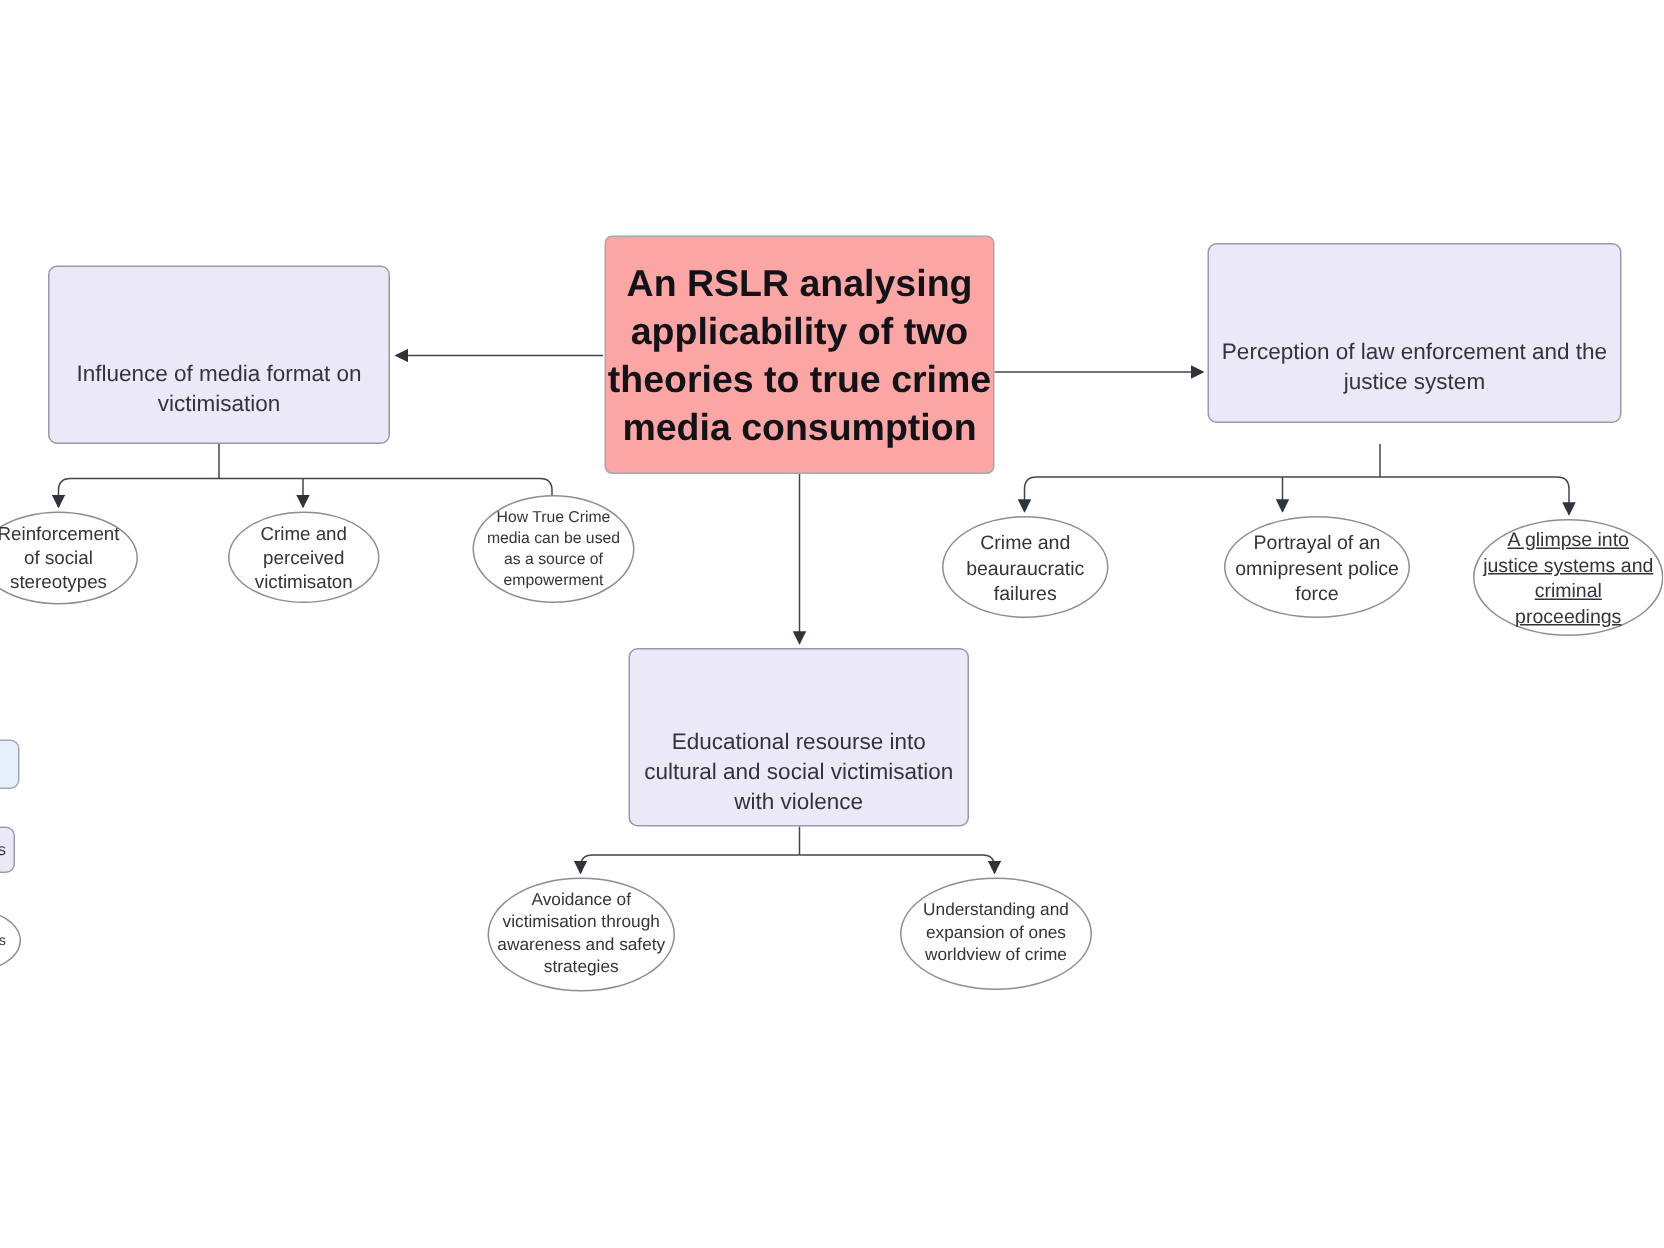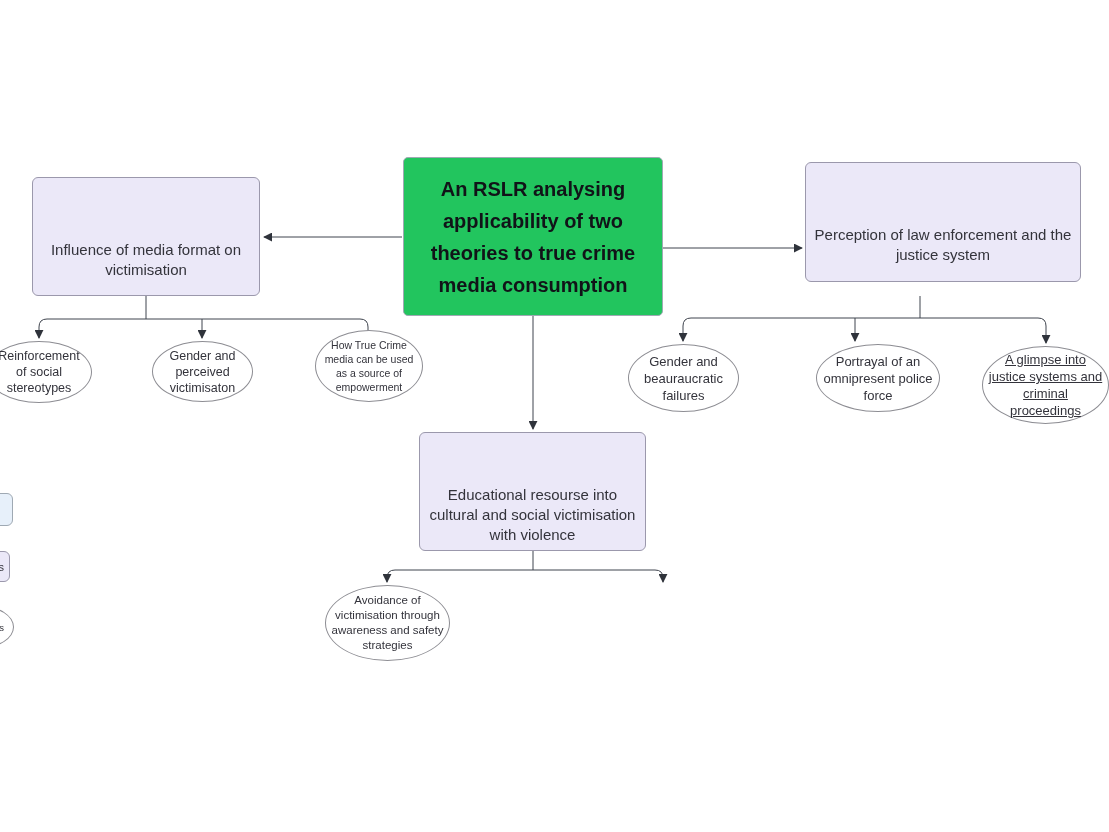--- a/index.html
+++ b/index.html
@@ -21,24 +21,24 @@
   }
   .box{
     border:1px solid #9b98ac;
     border-radius:6px;
     background:#ebe8f8;
     font-size:15px;
     line-height:20px;
   }
   .box span{display:block;padding:0 8px;margin-top:46px;}
   .root{
-    background:#22c55e;
+    background:#fca5a5;
     border:1px solid #9fa9b3;
     border-radius:5px;
-    font-size:20px;
+    font-size:25px;
     font-weight:700;
     line-height:32px;
     color:#111318;
     justify-content:center;
   }
   .leaf{
     background:#ffffff;
     border:1px solid #8d8d93;
     border-radius:50%;
     font-size:12.5px;
@@ -118,43 +118,46 @@
 
   <div class="node box" style="left:419px;top:432px;width:227px;height:119px;">
     <span>Educational resourse into cultural and social victimisation with violence</span>
   </div>
 
   <div class="node leaf" style="left:-14px;top:341px;width:106px;height:62px;">
     <span>Reinforcement of social stereotypes</span>
   </div>
 
   <div class="node leaf" style="left:152px;top:341px;width:101px;height:61px;">
-    <span>Gender and perceived victimisaton</span>
+    <span>Crime and perceived victimisaton</span>
   </div>
 
   <div class="node leaf" style="left:315px;top:330px;width:108px;height:72px;font-size:10.5px;line-height:14px;">
     <span>How True Crime media can be used as a source of empowerment</span>
   </div>
 
   <div class="node leaf" style="left:628px;top:344px;width:111px;height:68px;font-size:13px;line-height:17px;">
-    <span>Gender and beauraucratic failures</span>
+    <span>Crime and beauraucratic failures</span>
   </div>
 
   <div class="node leaf" style="left:792px;top:344px;width:124px;height:68px;font-size:13px;line-height:17px;margin-left:24px;">
     <span style="padding:0 2px;">Portrayal of an omnipresent police force</span>
   </div>
 
   <div class="node leaf" style="left:982px;top:346px;width:127px;height:78px;font-size:13px;line-height:17px;text-decoration:underline;">
     <span>A glimpse into justice systems and criminal proceedings</span>
   </div>
 
   <div class="node leaf" style="left:325px;top:585px;width:125px;height:76px;font-size:11.5px;line-height:15px;">
     <span style="padding:0 2px;">Avoidance of victimisation through awareness and safety strategies</span>
   </div>
 
+  <div class="node leaf" style="left:600px;top:585px;width:128px;height:75px;font-size:11.5px;line-height:15px;">
+    <span>Understanding and expansion of ones worldview of crime</span>
+  </div>
 
   <div class="node clip-rect clip-blue" style="left:-40px;top:493px;width:53px;height:33px;">
     <span></span>
   </div>
 
   <div class="node clip-rect" style="left:-42px;top:551px;width:52px;height:31px;">
     <span>s</span>
   </div>
 
   <div class="node clip-ellipse" style="left:-52px;top:606px;width:66px;height:42px;">

